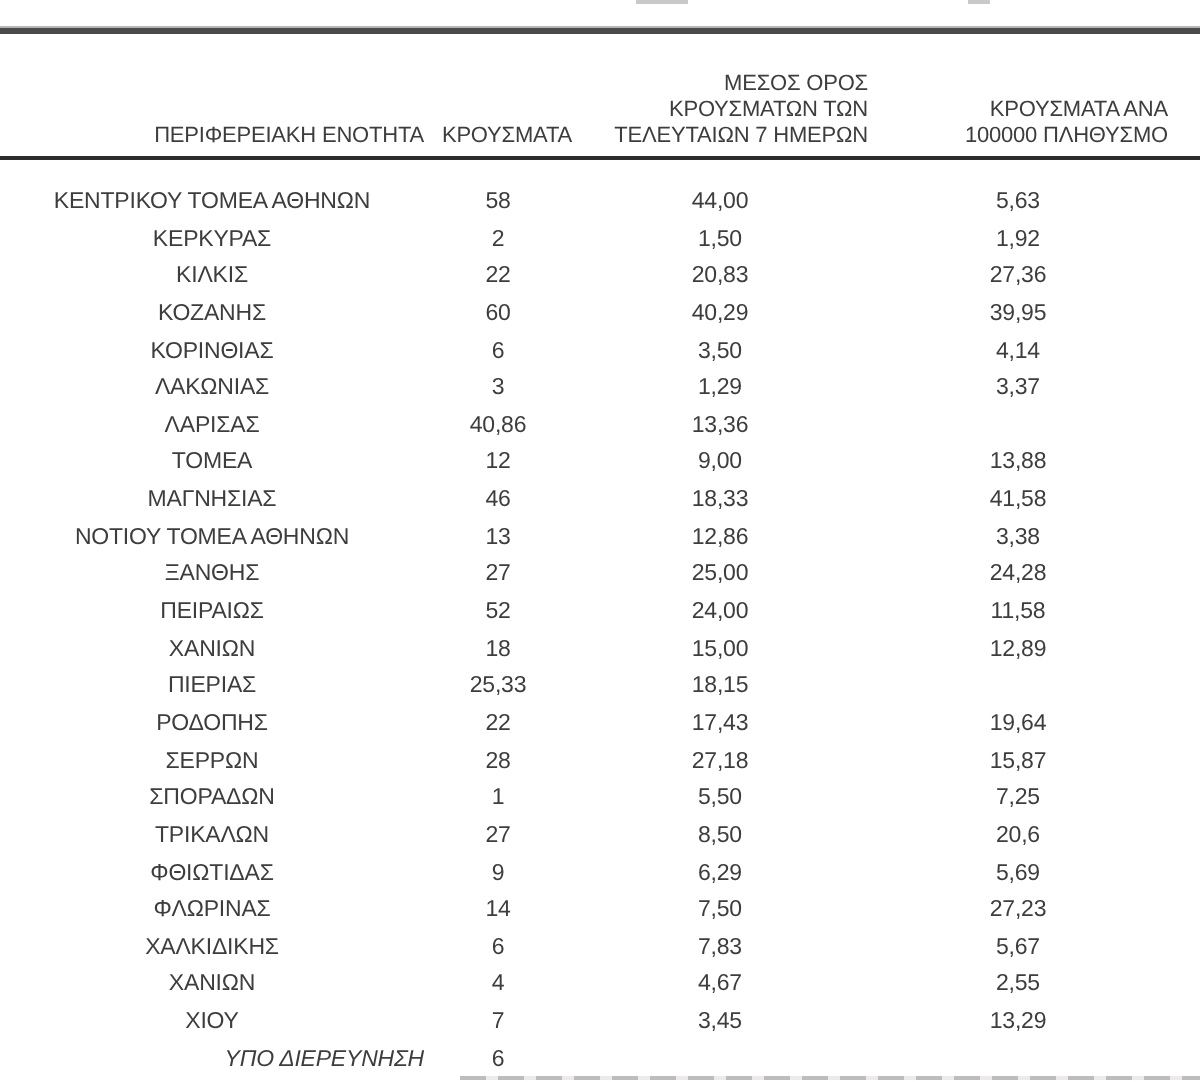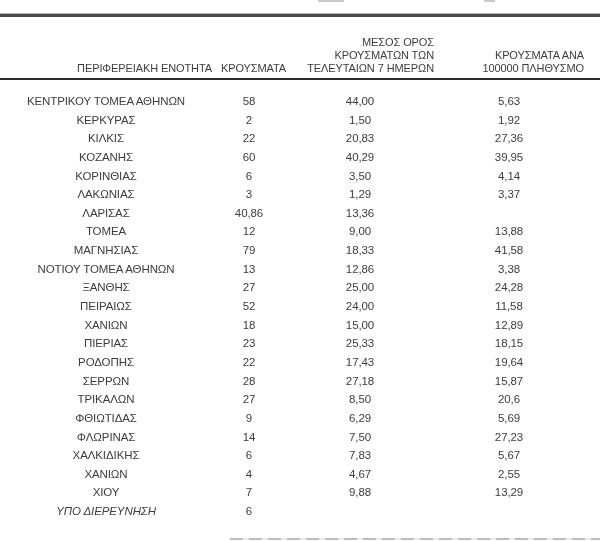--- a/index.html
+++ b/index.html
@@ -44,21 +44,21 @@
   #table-body { position: absolute; top: 72px; left: 0; margin-top: 20px; }
   .row { height: 18.65px; align-items: center; }
   .row .cell {
     text-align: center;
     font-size: 11.5px;
     line-height: 18.65px;
     letter-spacing: -0.1px;
     white-space: nowrap;
     overflow: visible;
   }
-  .cell.italic { font-style: italic; }
+  .cell.italic { font-style: italic; text-align: right; }
 </style>
 </head>
 <body>
 
 <div id="artifact-top-1" class="artifact"></div>
 <div id="artifact-top-2" class="artifact"></div>
 <div id="top-rule"></div>
 
 <div id="header-row" class="grid">
   <div class="header-cell">ΠΕΡΙΦΕΡΕΙΑΚΗ ΕΝΟΤΗΤΑ</div>
@@ -113,21 +113,21 @@
       <div class="cell">13,36</div>
     </div>
     <div class="row grid">
       <div class="cell">ΤΟΜΕΑ</div>
       <div class="cell">12</div>
       <div class="cell">9,00</div>
       <div class="cell">13,88</div>
     </div>
     <div class="row grid">
       <div class="cell">ΜΑΓΝΗΣΙΑΣ</div>
-      <div class="cell">79</div>
+      <div class="cell">46</div>
       <div class="cell">18,33</div>
       <div class="cell">41,58</div>
     </div>
     <div class="row grid">
       <div class="cell">ΝΟΤΙΟΥ ΤΟΜΕΑ ΑΘΗΝΩΝ</div>
       <div class="cell">13</div>
       <div class="cell">12,86</div>
       <div class="cell">3,38</div>
     </div>
     <div class="row grid">
@@ -143,37 +143,42 @@
       <div class="cell">11,58</div>
     </div>
     <div class="row grid">
       <div class="cell">ΧΑΝΙΩΝ</div>
       <div class="cell">18</div>
       <div class="cell">15,00</div>
       <div class="cell">12,89</div>
     </div>
     <div class="row grid">
       <div class="cell">ΠΙΕΡΙΑΣ</div>
-      <div class="cell">23</div>
       <div class="cell">25,33</div>
       <div class="cell">18,15</div>
     </div>
     <div class="row grid">
       <div class="cell">ΡΟΔΟΠΗΣ</div>
       <div class="cell">22</div>
       <div class="cell">17,43</div>
       <div class="cell">19,64</div>
     </div>
     <div class="row grid">
       <div class="cell">ΣΕΡΡΩΝ</div>
       <div class="cell">28</div>
       <div class="cell">27,18</div>
       <div class="cell">15,87</div>
     </div>
     <div class="row grid">
+      <div class="cell">ΣΠΟΡΑΔΩΝ</div>
+      <div class="cell">1</div>
+      <div class="cell">5,50</div>
+      <div class="cell">7,25</div>
+    </div>
+    <div class="row grid">
       <div class="cell">ΤΡΙΚΑΛΩΝ</div>
       <div class="cell">27</div>
       <div class="cell">8,50</div>
       <div class="cell">20,6</div>
     </div>
     <div class="row grid">
       <div class="cell">ΦΘΙΩΤΙΔΑΣ</div>
       <div class="cell">9</div>
       <div class="cell">6,29</div>
       <div class="cell">5,69</div>
@@ -192,21 +197,21 @@
     </div>
     <div class="row grid">
       <div class="cell">ΧΑΝΙΩΝ</div>
       <div class="cell">4</div>
       <div class="cell">4,67</div>
       <div class="cell">2,55</div>
     </div>
     <div class="row grid">
       <div class="cell">ΧΙΟΥ</div>
       <div class="cell">7</div>
-      <div class="cell">9,88</div>
+      <div class="cell">3,45</div>
       <div class="cell">13,29</div>
     </div>
     <div class="row grid">
       <div class="cell italic">ΥΠΟ ΔΙΕΡΕΥΝΗΣΗ</div>
       <div class="cell">6</div>
       <div class="cell"></div>
       <div class="cell"></div>
     </div>
   </div>
 

